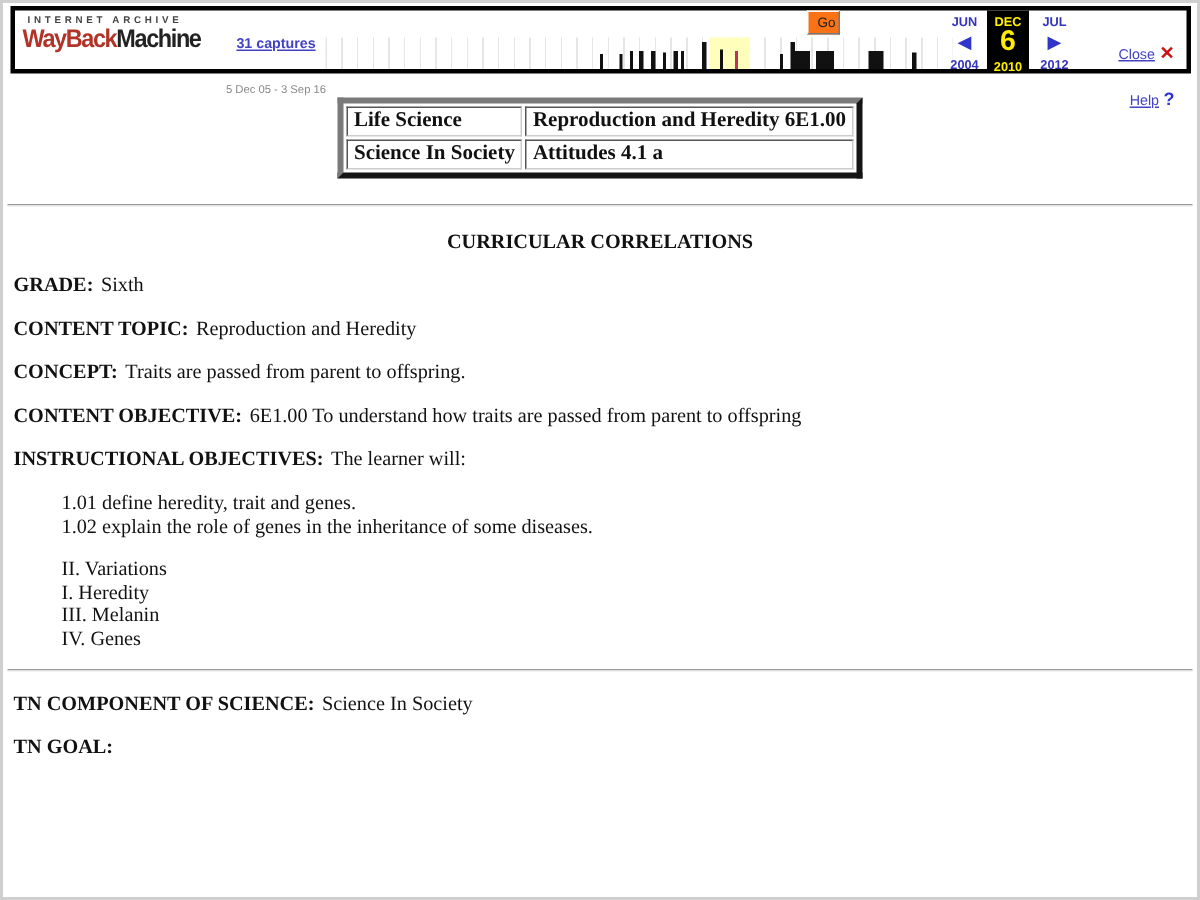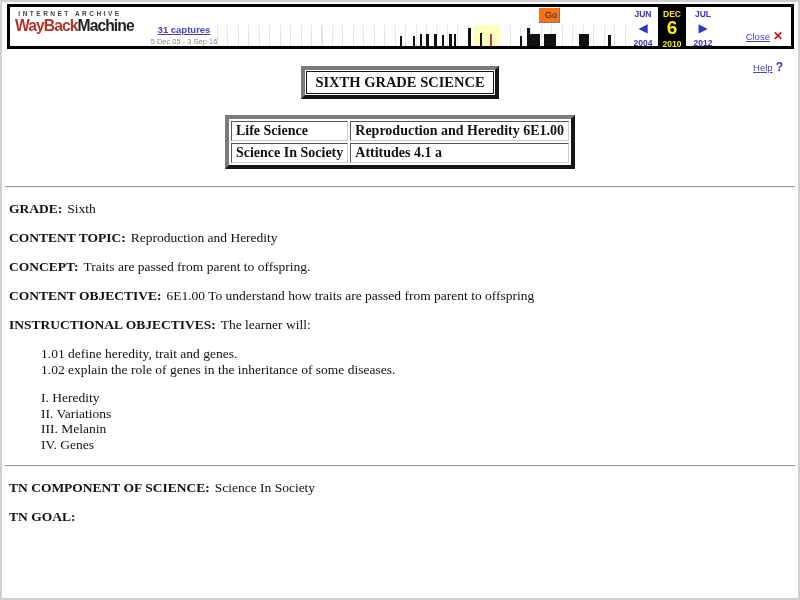--- a/index.html
+++ b/index.html
@@ -25,21 +25,21 @@
     font-size:17px; font-weight:800; letter-spacing:-1px; white-space:nowrap;
     transform:scaleX(0.92); transform-origin:left; line-height:16px;
   }
   .brand-red  { color:#b23327; }
   .brand-dark { color:#222; }
 
   .captures { position:absolute; left:118px; top:17px; width:112px; text-align:center; }
   .captures-link {
     font-size:9.5px; font-weight:bold; color:#4242c2; text-decoration:underline; cursor:pointer;
   }
-  .captures-range { font-size:7.5px; color:#888; margin-top:2px; }
+  .captures-range { font-size:7.5px; color:#888; margin-top:20px; }
 
   .url-input {
     position:absolute; left:216px; top:1px; width:303px; height:13px;
     font-size:8.5px; color:#333; border:1px solid #999; padding:0 3px;
     font-family:"Liberation Sans", sans-serif;
   }
   .go-btn {
     position:absolute; left:528px; top:0px; width:22px; height:16px;
     font-size:9px; color:#222; background:#f97316;
     border:1px solid; border-color:#fff #777 #777 #fff; cursor:pointer;
@@ -180,63 +180,59 @@
       <div class="closehelp">
         <div class="ch-row"><span class="ch-link">Close</span><span class="close-x">✕</span></div>
         <div class="ch-row help-row"><span class="ch-link">Help</span><span class="help-q">?</span></div>
       </div>
 
     </div>
   </div>
 
   <div class="content">
 
-    <div class="center-wrap">
-      <div class="title-box">
-        <div class="title-box-inner">SIXTH GRADE SCIENCE</div>
-      </div>
-    </div>
 
     <div class="center-wrap">
       <div class="std-table-outer">
         <table class="std-table">
           <tbody>
               <tr>
             <td>Life Science</td>
             <td>Reproduction and Heredity 6E1.00</td>
           </tr>
           <tr>
             <td>Science In Society</td>
             <td>Attitudes 4.1 a</td>
           </tr>
         </tbody>
           </table>
       </div>
     </div>
 
     <hr class="rule">
 
+    <div class="doc-heading">CURRICULAR CORRELATIONS</div>
 
     <div class="doc-body">
 
       <p class="field"><span class="field-label">GRADE:</span><span class="field-value">Sixth</span></p>
       <p class="field"><span class="field-label">CONTENT TOPIC:</span><span class="field-value">Reproduction and Heredity</span></p>
       <p class="field"><span class="field-label">CONCEPT:</span><span class="field-value">Traits are passed from parent to offspring.</span></p>
       <p class="field"><span class="field-label">CONTENT OBJECTIVE:</span><span class="field-value">6E1.00 To understand how traits are passed from parent to offspring</span></p>
       <p class="field"><span class="field-label">INSTRUCTIONAL OBJECTIVES:</span><span class="field-value">The learner will:</span></p>
 
       <div class="indent-block">
         <div>1.01 define heredity, trait and genes.</div>
         <div>1.02 explain the role of genes in the inheritance of some diseases.</div>
       </div>
 
 
       <div class="indent-block">
+        <div>II. Variations</div>
         <div>I. Heredity</div>
-        <div>II. Variations</div>
         <div>III. Melanin</div>
         <div>IV. Genes</div>
       </div>
 
       <hr class="rule" style="margin-left:-4px;">
 
       <p class="field"><span class="field-label">TN COMPONENT OF SCIENCE:</span><span class="field-value">Science In Society</span></p>
       <p class="field"><span class="field-label">TN GOAL:</span><span class="field-value"></span></p>
 
     </div>

